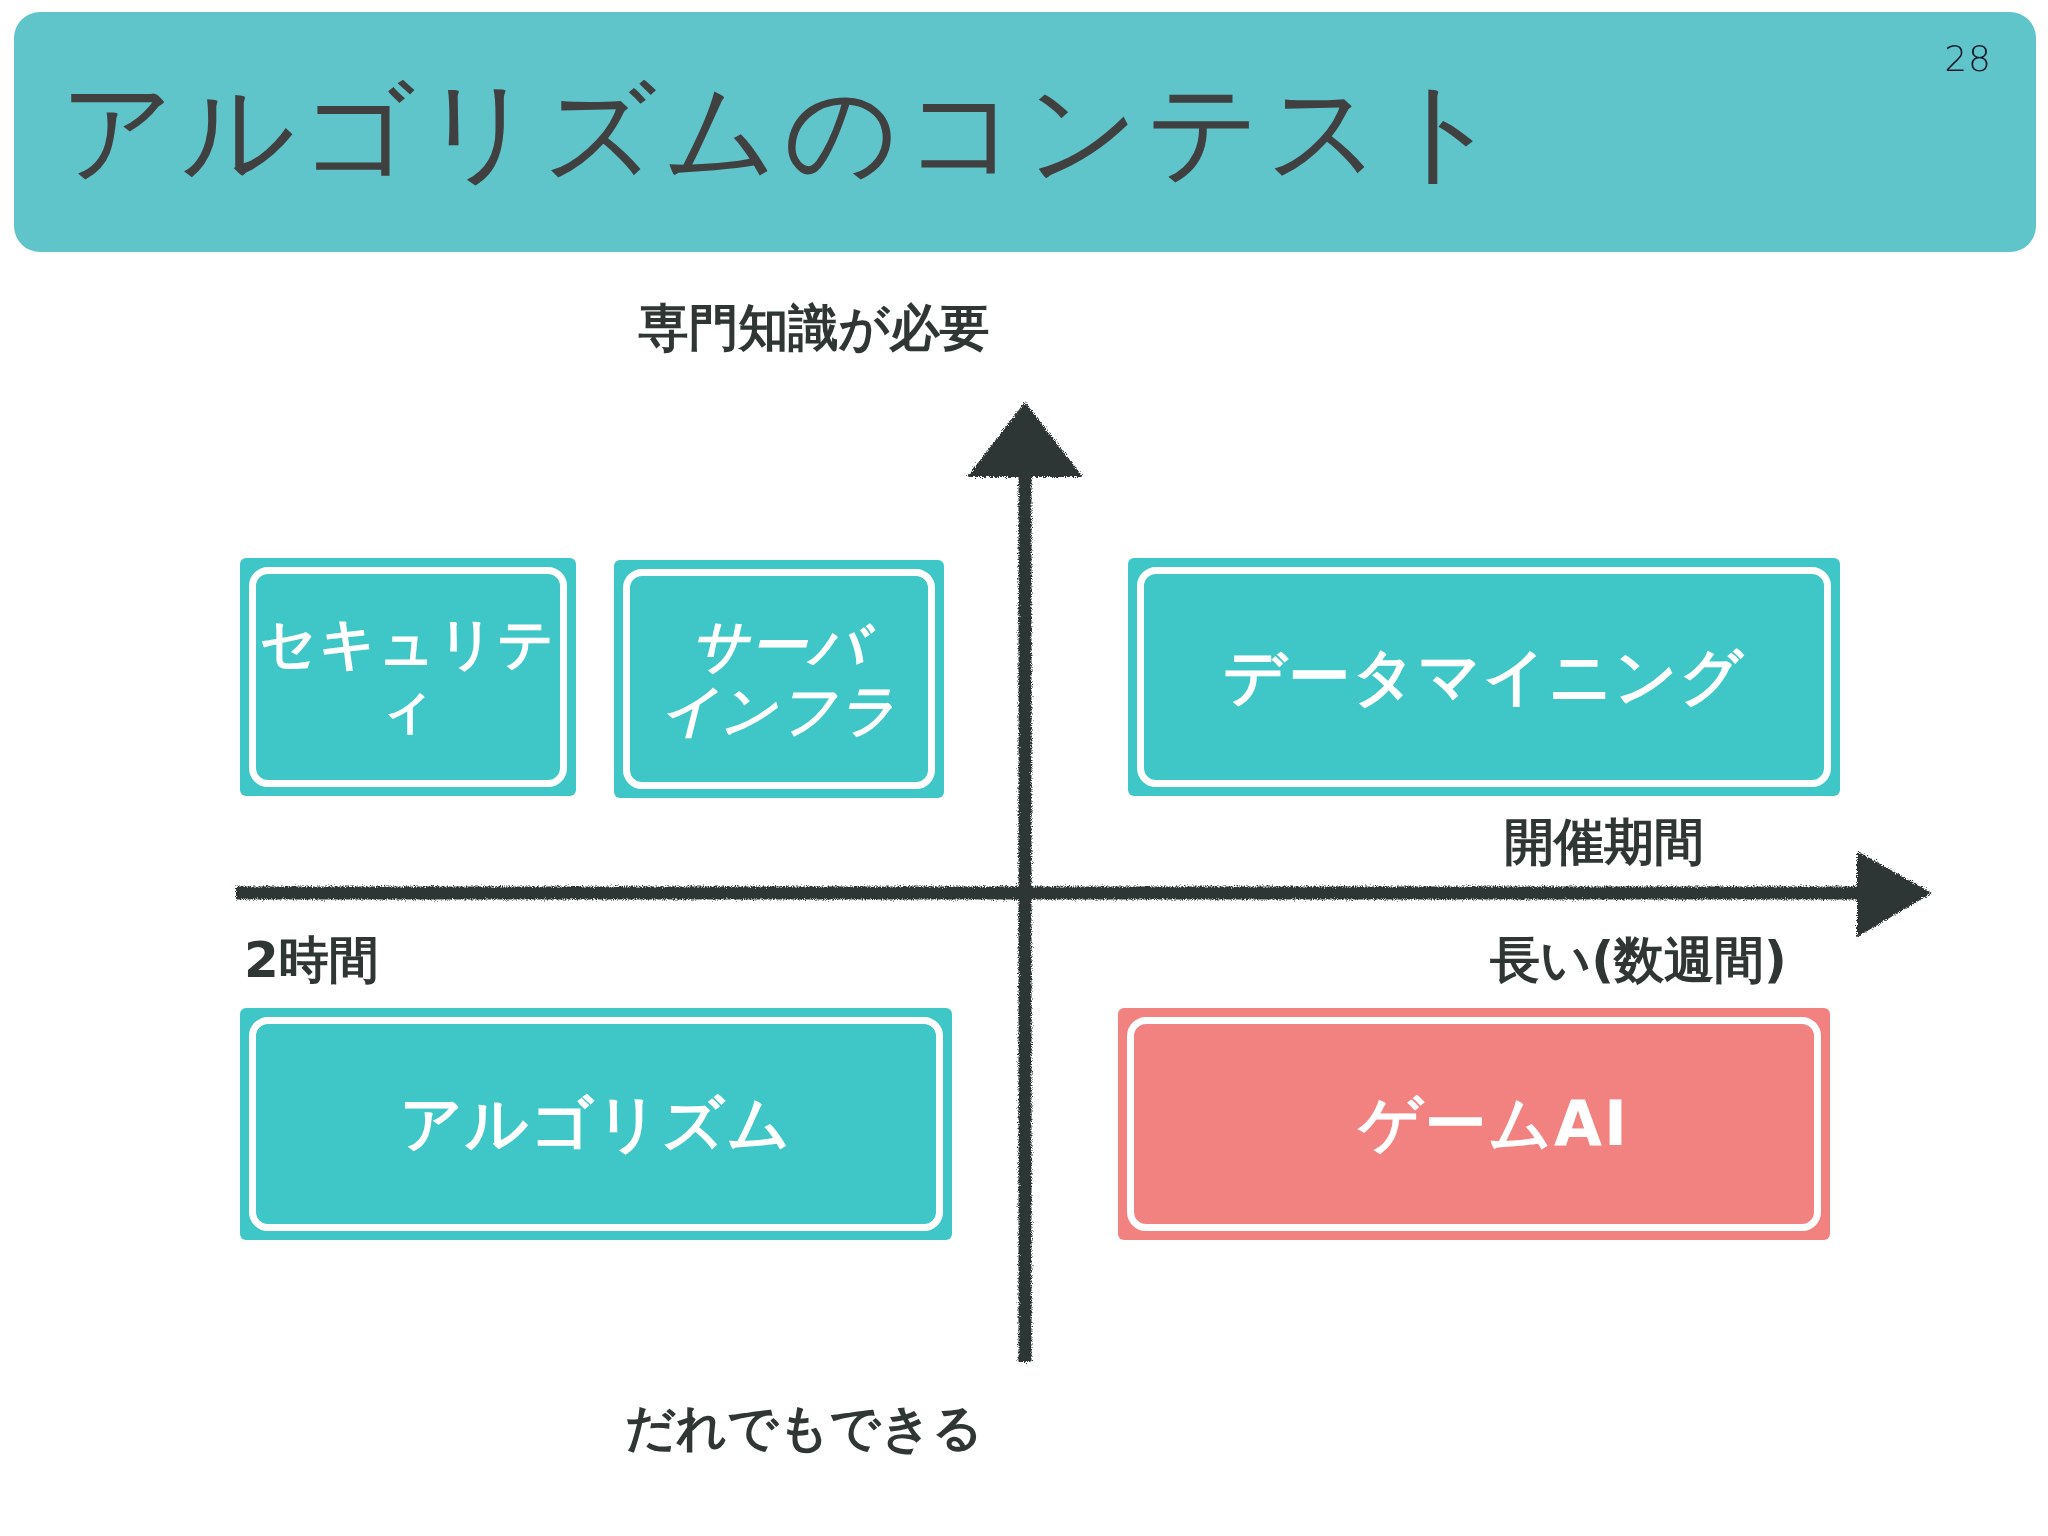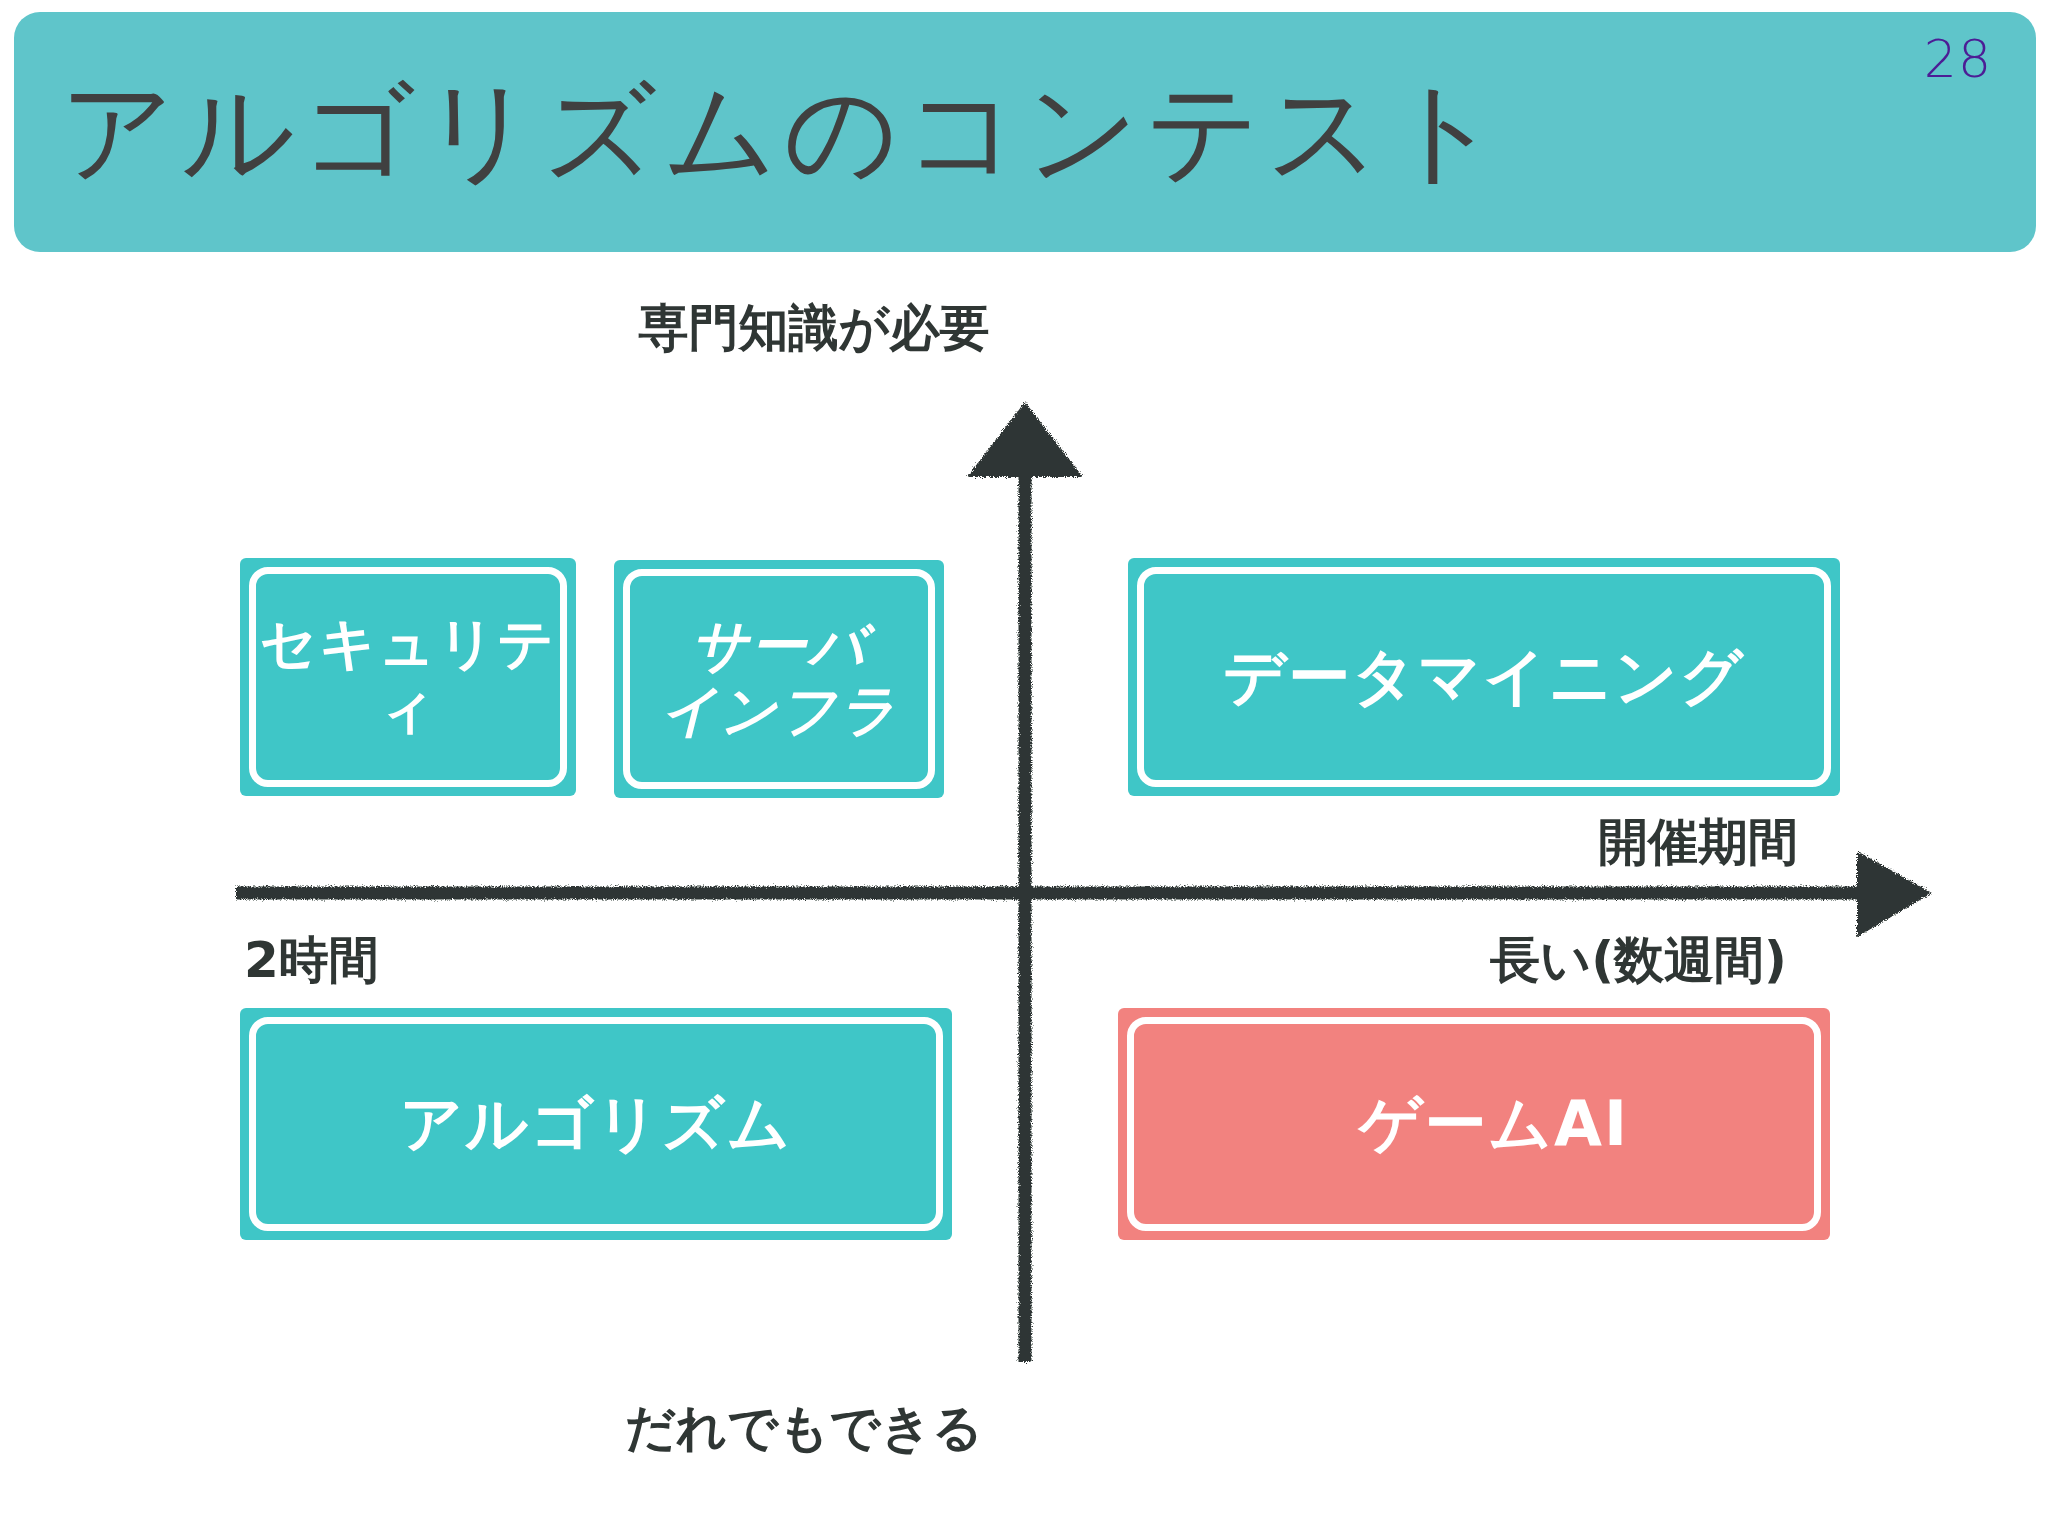--- a/index.html
+++ b/index.html
@@ -35,24 +35,24 @@
     line-height: 150px;
     font-weight: 400;
     color: #404040;
     letter-spacing: 6px;
     white-space: nowrap;
   }
   #page-number {
     position: absolute;
     right: 44px;
     top: 18px;
-    font-size: 52px;
+    font-size: 36px;
     line-height: 58px;
     font-weight: 300;
-    color: #4c1d95;
+    color: #0f172a;
     letter-spacing: 1px;
   }
 
   
   #axes-svg {
     position: absolute;
     left: 0;
     top: 0;
     width: 2048px;
     height: 1536px;
@@ -76,21 +76,21 @@
     transform: translateX(-210px);
   }
   #axis-label-bottom {
     left: 0;
     right: 0;
     top: 1398px;
     text-align: center;
     transform: translateX(-220px);
   }
   #axis-label-right-name {
-    left: 1598px;
+    left: 1504px;
     top: 812px;
   }
   #axis-label-right-value {
     left: 1490px;
     top: 930px;
   }
   #axis-label-left-value {
     left: 244px;
     top: 930px;
   }

